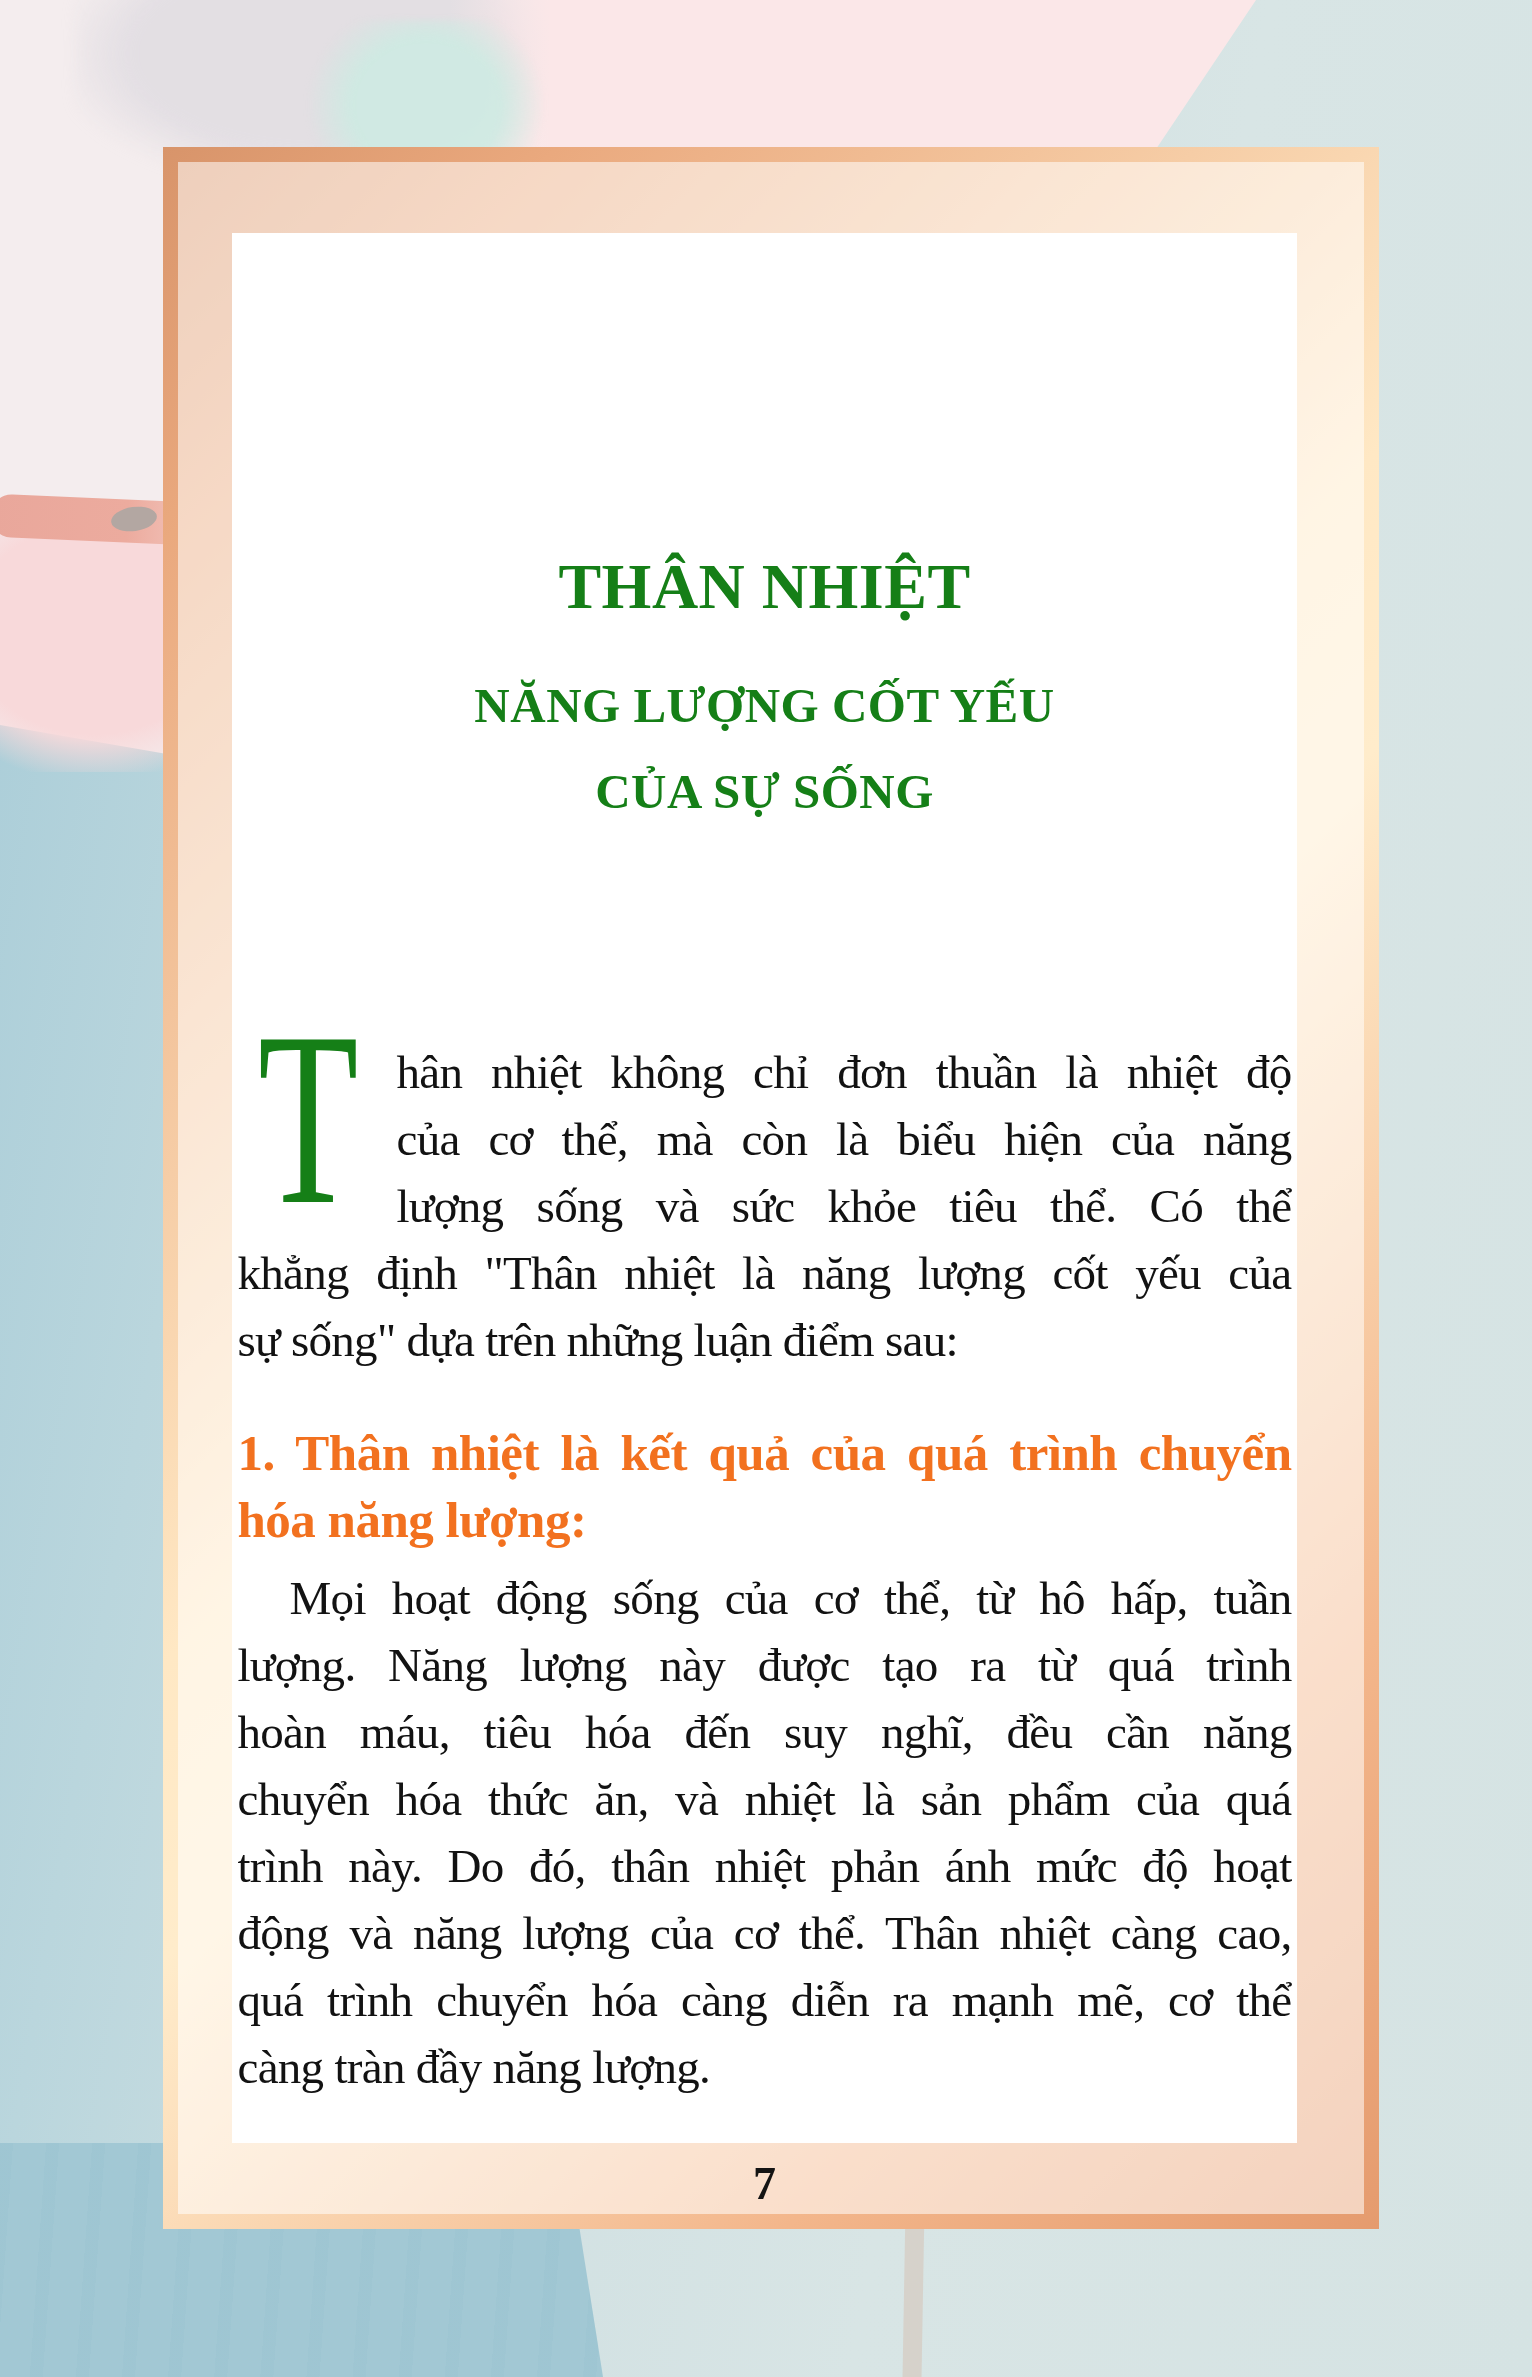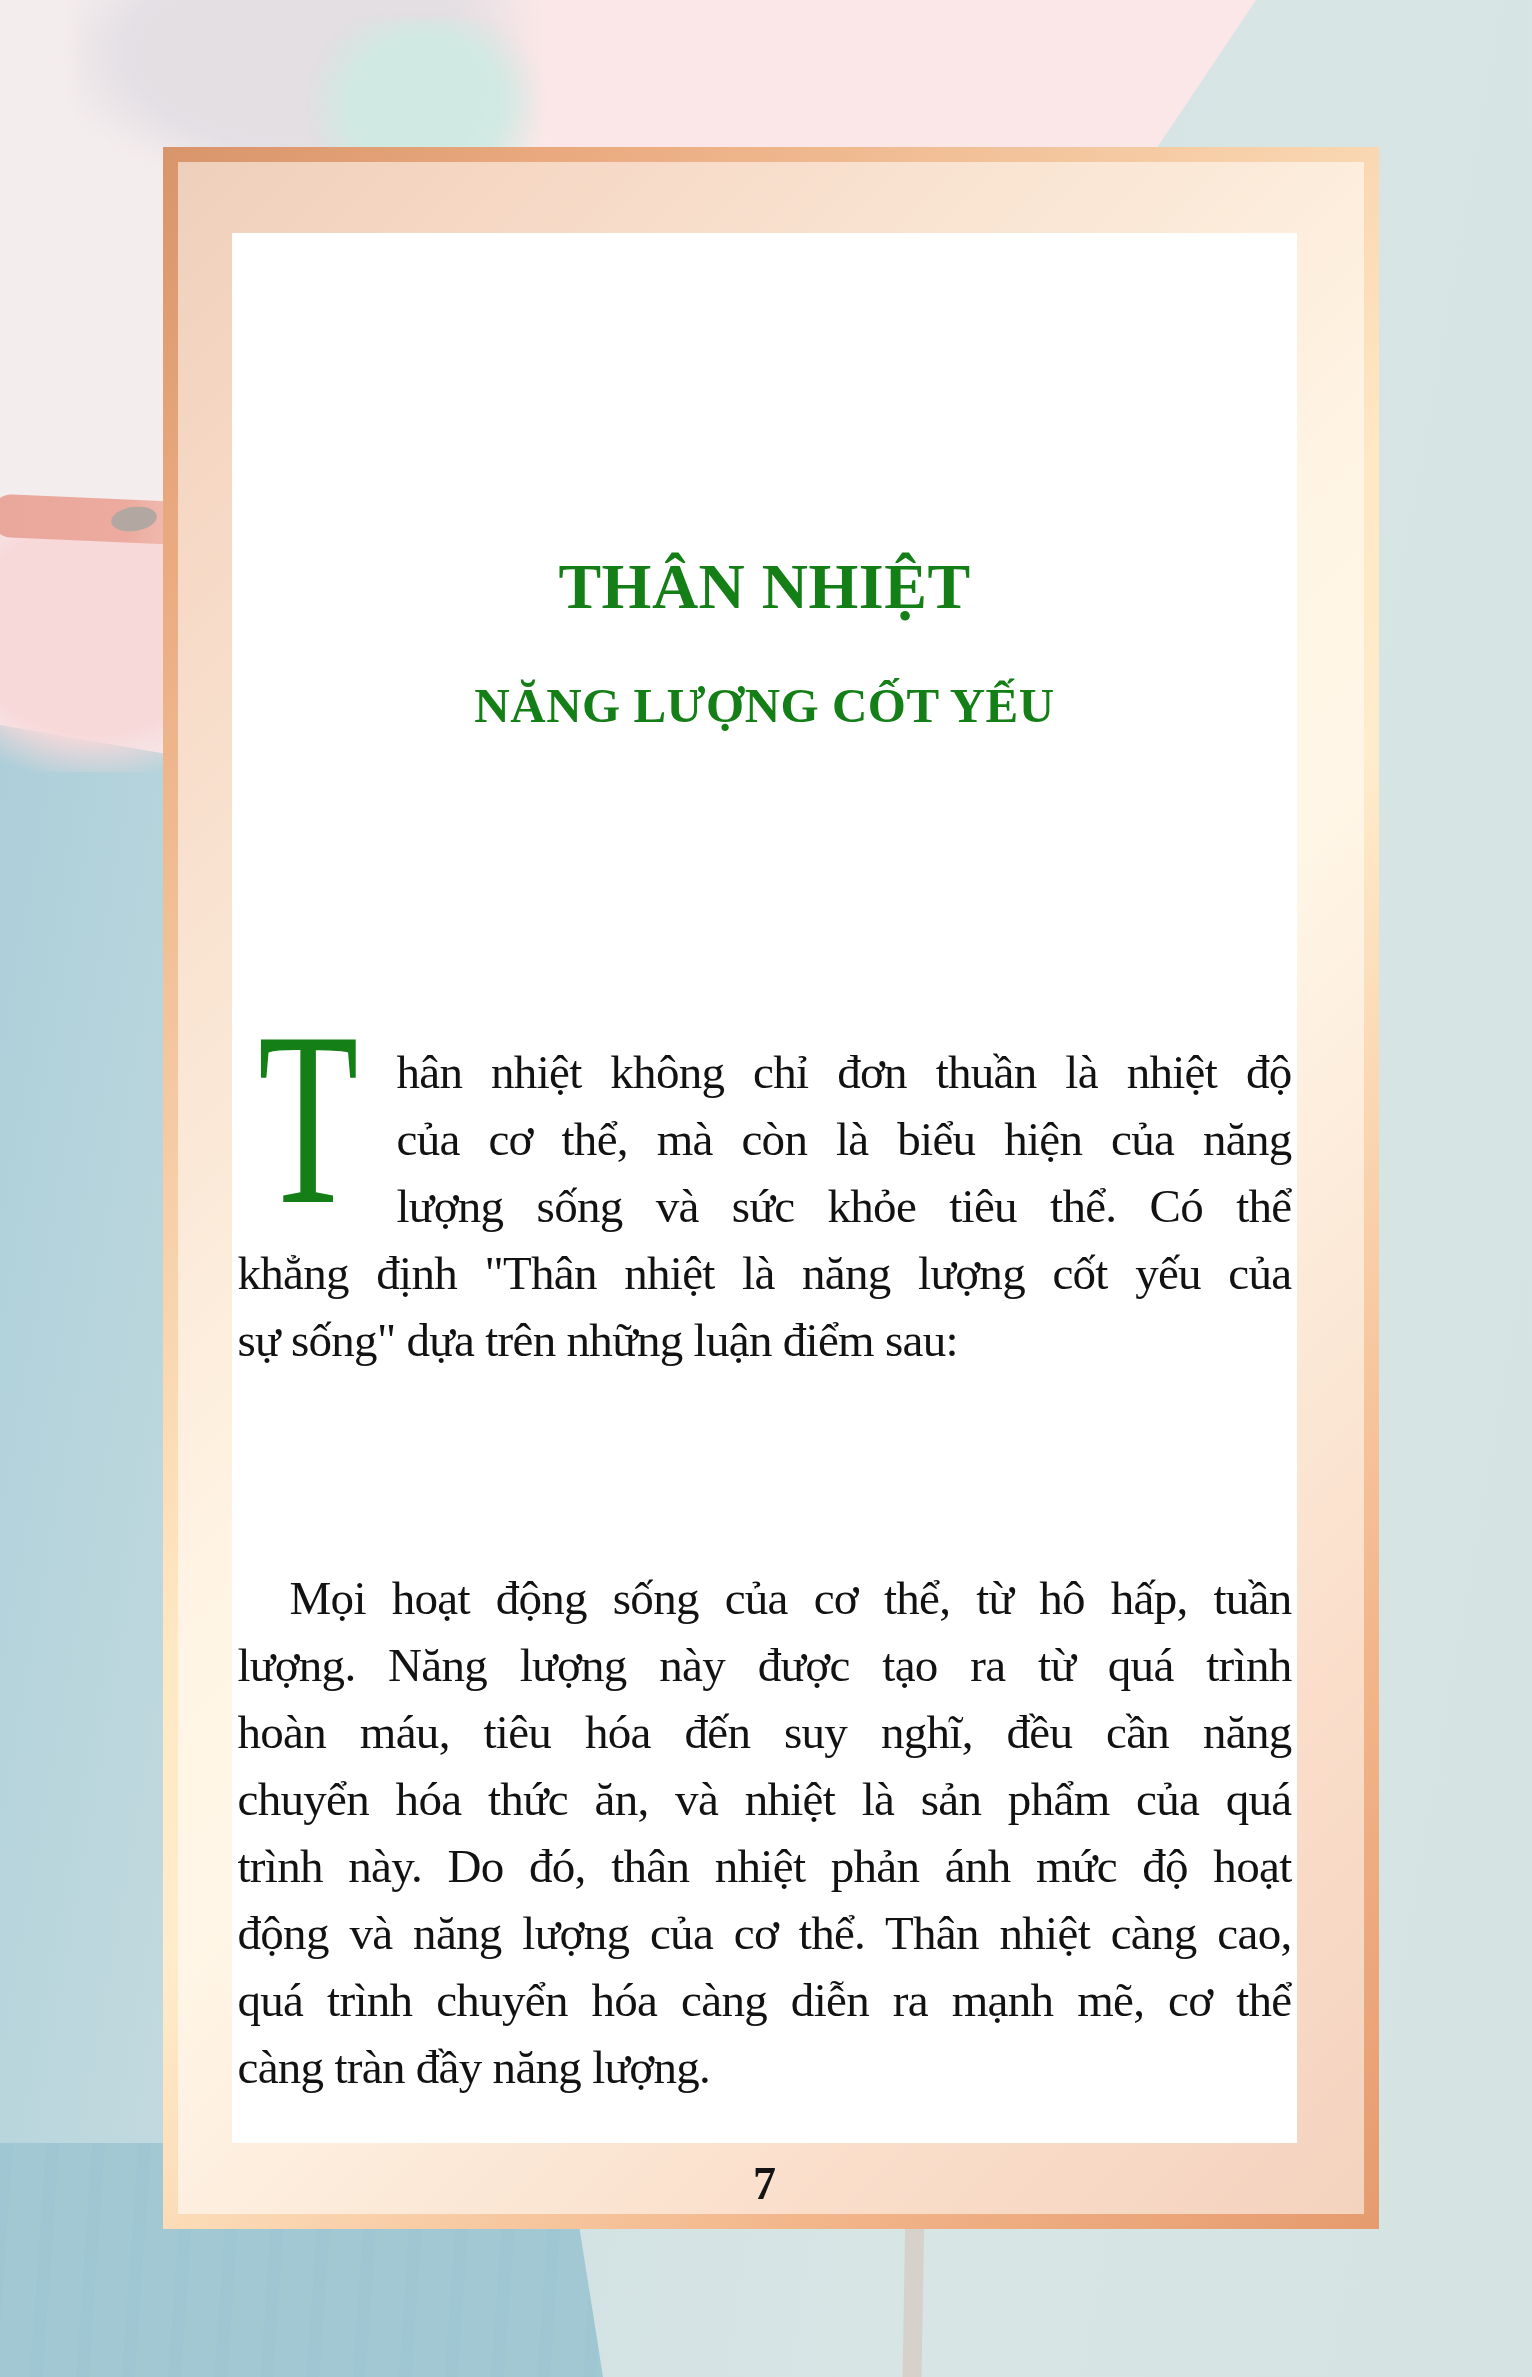--- a/index.html
+++ b/index.html
@@ -77,32 +77,37 @@
 
   <div class="frame">
     <div class="mat">
 
       <div class="page">
 
         <div class="title1">THÂN NHIỆT</div>
 
         <div class="title2">
           <div>NĂNG LƯỢNG CỐT YẾU</div>
+          <div>CỦA SỰ SỐNG</div>
         </div>
 
         <div class="dropcap">T</div>
 
         <div class="textcol p1">
           <div class="jl dc">hân nhiệt không chỉ đơn thuần là nhiệt độ</div>
           <div class="jl dc">của cơ thể, mà còn là biểu hiện của năng</div>
           <div class="jl dc">lượng sống và sức khỏe tiêu thể. Có thể</div>
           <div class="jl">khẳng định "Thân nhiệt là năng lượng cốt yếu của</div>
           <div class="jl last">sự sống" dựa trên những luận điểm sau:</div>
         </div>
 
+        <div class="textcol h3">
+          <div class="jl">1. Thân nhiệt là kết quả của quá trình chuyển</div>
+          <div class="jl last">hóa năng lượng:</div>
+        </div>
 
         <div class="textcol p2">
           <div class="jl indent">Mọi hoạt động sống của cơ thể, từ hô hấp, tuần</div>
           <div class="jl">lượng. Năng lượng này được tạo ra từ quá trình</div>
           <div class="jl">hoàn máu, tiêu hóa đến suy nghĩ, đều cần năng</div>
           <div class="jl">chuyển hóa thức ăn, và nhiệt là sản phẩm của quá</div>
           <div class="jl">trình này. Do đó, thân nhiệt phản ánh mức độ hoạt</div>
           <div class="jl">động và năng lượng của cơ thể. Thân nhiệt càng cao,</div>
           <div class="jl">quá trình chuyển hóa càng diễn ra mạnh mẽ, cơ thể</div>
           <div class="jl last">càng tràn đầy năng lượng.</div>

